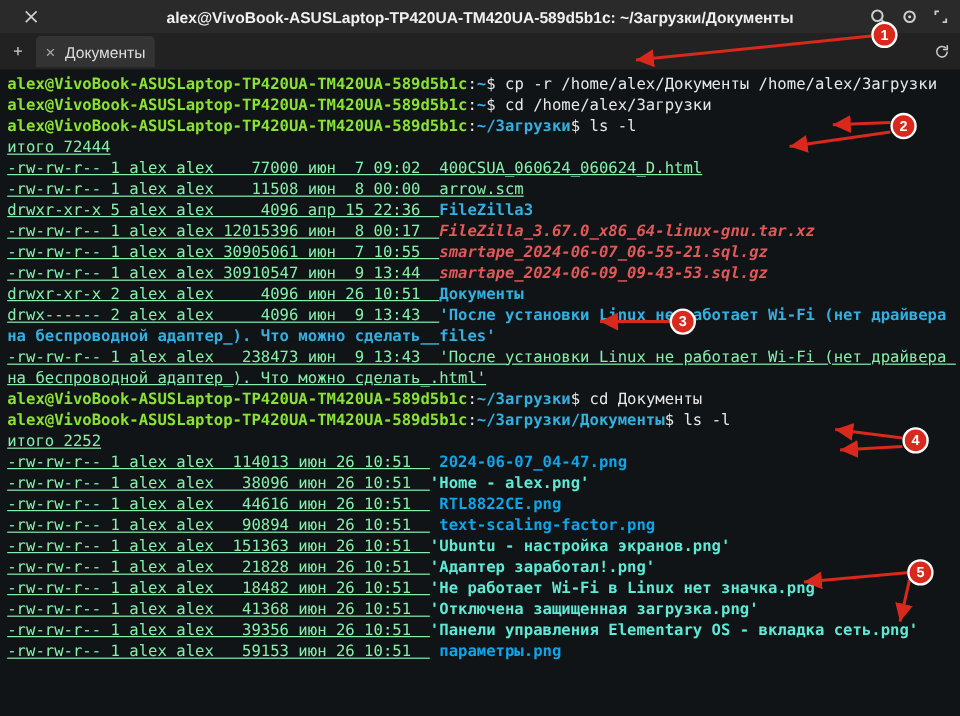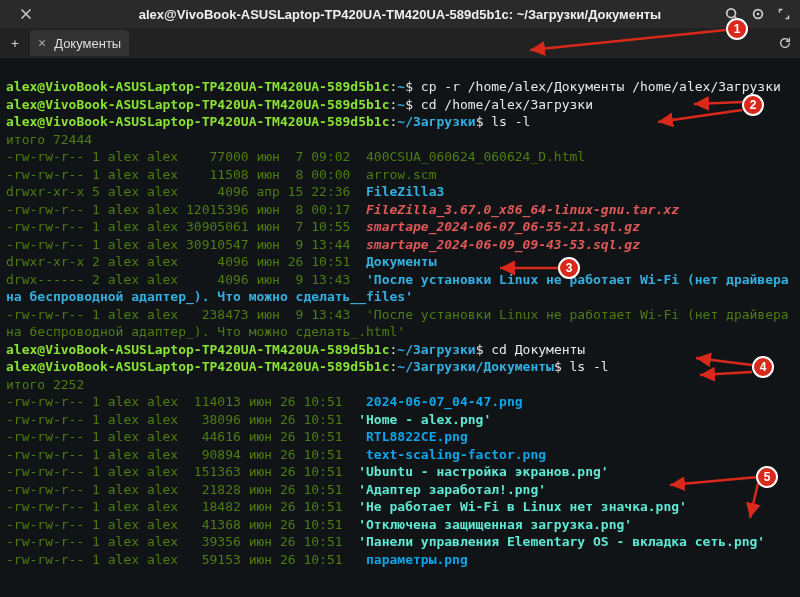--- a/index.html
+++ b/index.html
@@ -8,29 +8,29 @@
   .titlebar { height: 28px; background: #2a2a2a; display: flex; align-items: center; padding: 0 8px; color: #f0f0f0; font-family: -apple-system, sans-serif; font-size: 13px; font-weight: 600; }
   .titlebar .spacer { flex: 1; }
   .titlebar .title { position: absolute; left: 0; right: 0; text-align: center; pointer-events: none; }
   .titlebar .ico { width: 16px; height: 16px; margin-left: 10px; display: inline-flex; align-items: center; justify-content: center; cursor: pointer; }
   .titlebar .ico svg { fill: #ccc; }
   .tabbar { height: 30px; background: #222; display: flex; align-items: center; padding: 0 4px; gap: 4px; }
   .tabbar .newtab { width: 22px; height: 22px; display: flex; align-items: center; justify-content: center; color: #ccc; cursor: pointer; border-radius: 3px; }
   .tabbar .tab { display: flex; align-items: center; height: 26px; padding: 0 8px; background: #333; border-radius: 4px 4px 0 0; gap: 8px; color: #ddd; font-family: -apple-system, sans-serif; font-size: 13px; }
   .tabbar .tab .close { cursor: pointer; color: #aaa; font-size: 14px; line-height: 1; }
   .tabbar .refresh { width: 22px; height: 22px; display: flex; align-items: center; justify-content: center; color: #ccc; cursor: pointer; }
-  .term { flex: 1; background: #111416; padding: 20px 6px; white-space: pre; line-height: 17.5px; overflow: hidden; letter-spacing: 0; }
+  .term { flex: 1; background: #111416; padding: 4px 6px; white-space: pre; line-height: 17.5px; overflow: hidden; letter-spacing: 0; }
   .line { white-space: pre-wrap; word-break: break-all; }
   .c-green { color: #8ae234; font-weight: 600; }
   .c-white { color: #e8e8e8; }
   .c-blue  { color: #34b0e0; font-weight: 600; }
   .c-red   { color: #e05858; font-weight: 600; font-style: italic; }
   .c-orange{ color: #5eead4; font-weight: 600; }
   .c-pink  { color: #0ea5e9; font-weight: 600; }
-  .c-dim   { color: #4d7c0f; }
+  .c-dim   { color: #86efac; text-decoration: underline; }
   .annot { position: absolute; pointer-events: none; }
   .bubble { width: 22px; height: 22px; border-radius: 50%; background: #d9281c; border: 2px solid #fff; color: #fff; font-weight: 700; font-size: 12px; display: flex; align-items: center; justify-content: center; font-family: sans-serif; }
 </style>
 </head>
 <body>
 
 <div class="window">
 
   <div class="titlebar">
     <span class="ico">

